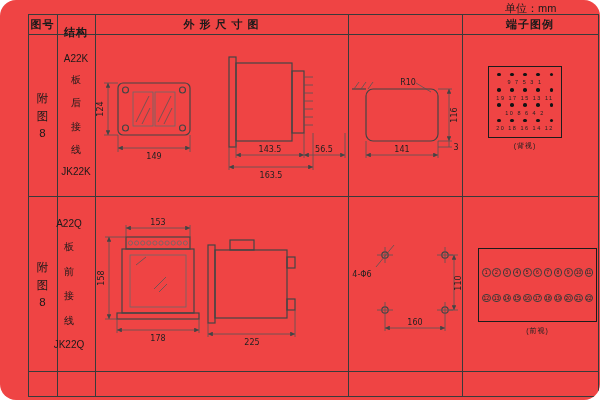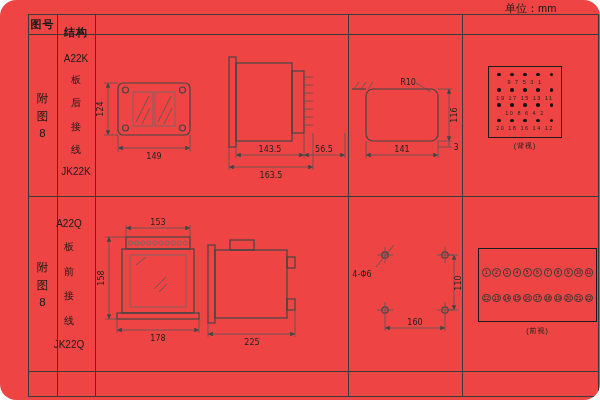--- a/index.html
+++ b/index.html
@@ -43,20 +43,22 @@
   <div class="hline" style="left:28px;top:396px;width:571px"></div>
   <div class="vline" style="left:28px;top:14px;height:383px"></div>
   <div class="vline" style="left:57px;top:14px;height:383px"></div>
   <div class="vline" style="left:95px;top:14px;height:383px"></div>
   <div class="vline" style="left:348px;top:14px;height:383px"></div>
   <div class="vline" style="left:462px;top:14px;height:383px"></div>
   <div class="vline" style="left:598px;top:14px;height:383px"></div>
 
   <div class="cell hdr" style="left:28px;top:14px;width:29px;height:20px">图号</div>
   <div class="cell hdr" style="left:57px;top:22px;width:38px;height:20px">结构</div>
+  <div class="cell hdr" style="left:95px;top:14px;width:253px;height:20px">外 形 尺 寸 图</div>
+  <div class="cell hdr" style="left:462px;top:14px;width:136px;height:20px">端子图例</div>
 
   <div class="cell figcol" style="left:28px;top:34px;width:29px;height:162px">
     <div>附</div>
     <div>图</div>
     <div>8</div>
   </div>
   <div class="cell structcol" style="left:57px;top:34px;width:38px;height:162px">
     <div>A22K</div>
     <div>板</div>
     <div>后</div>

